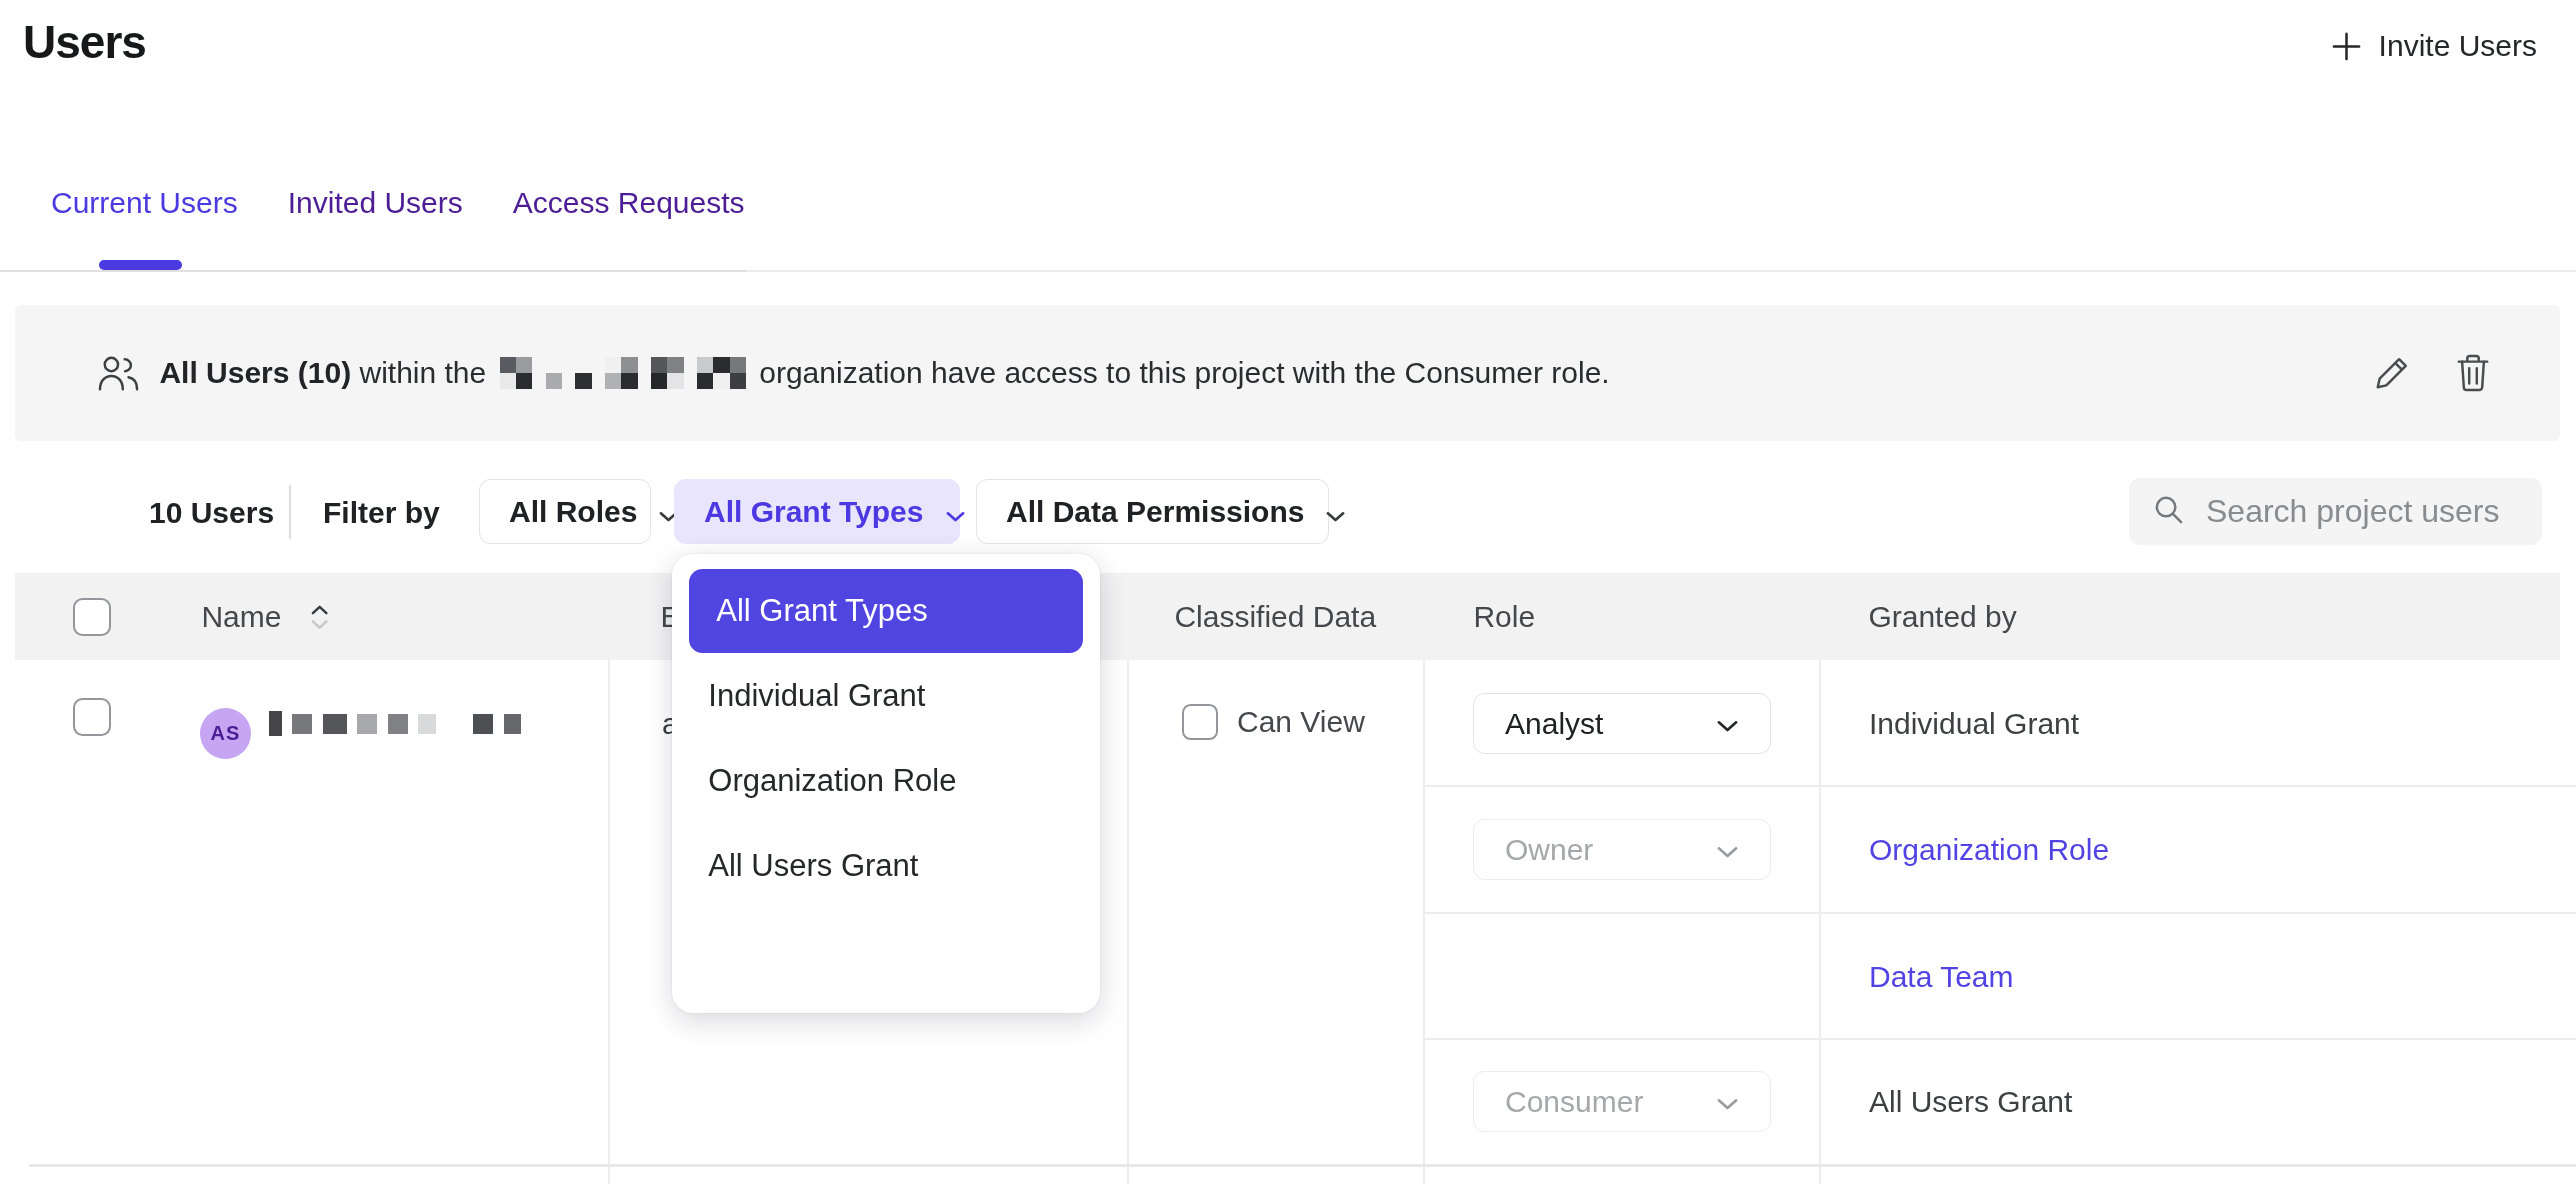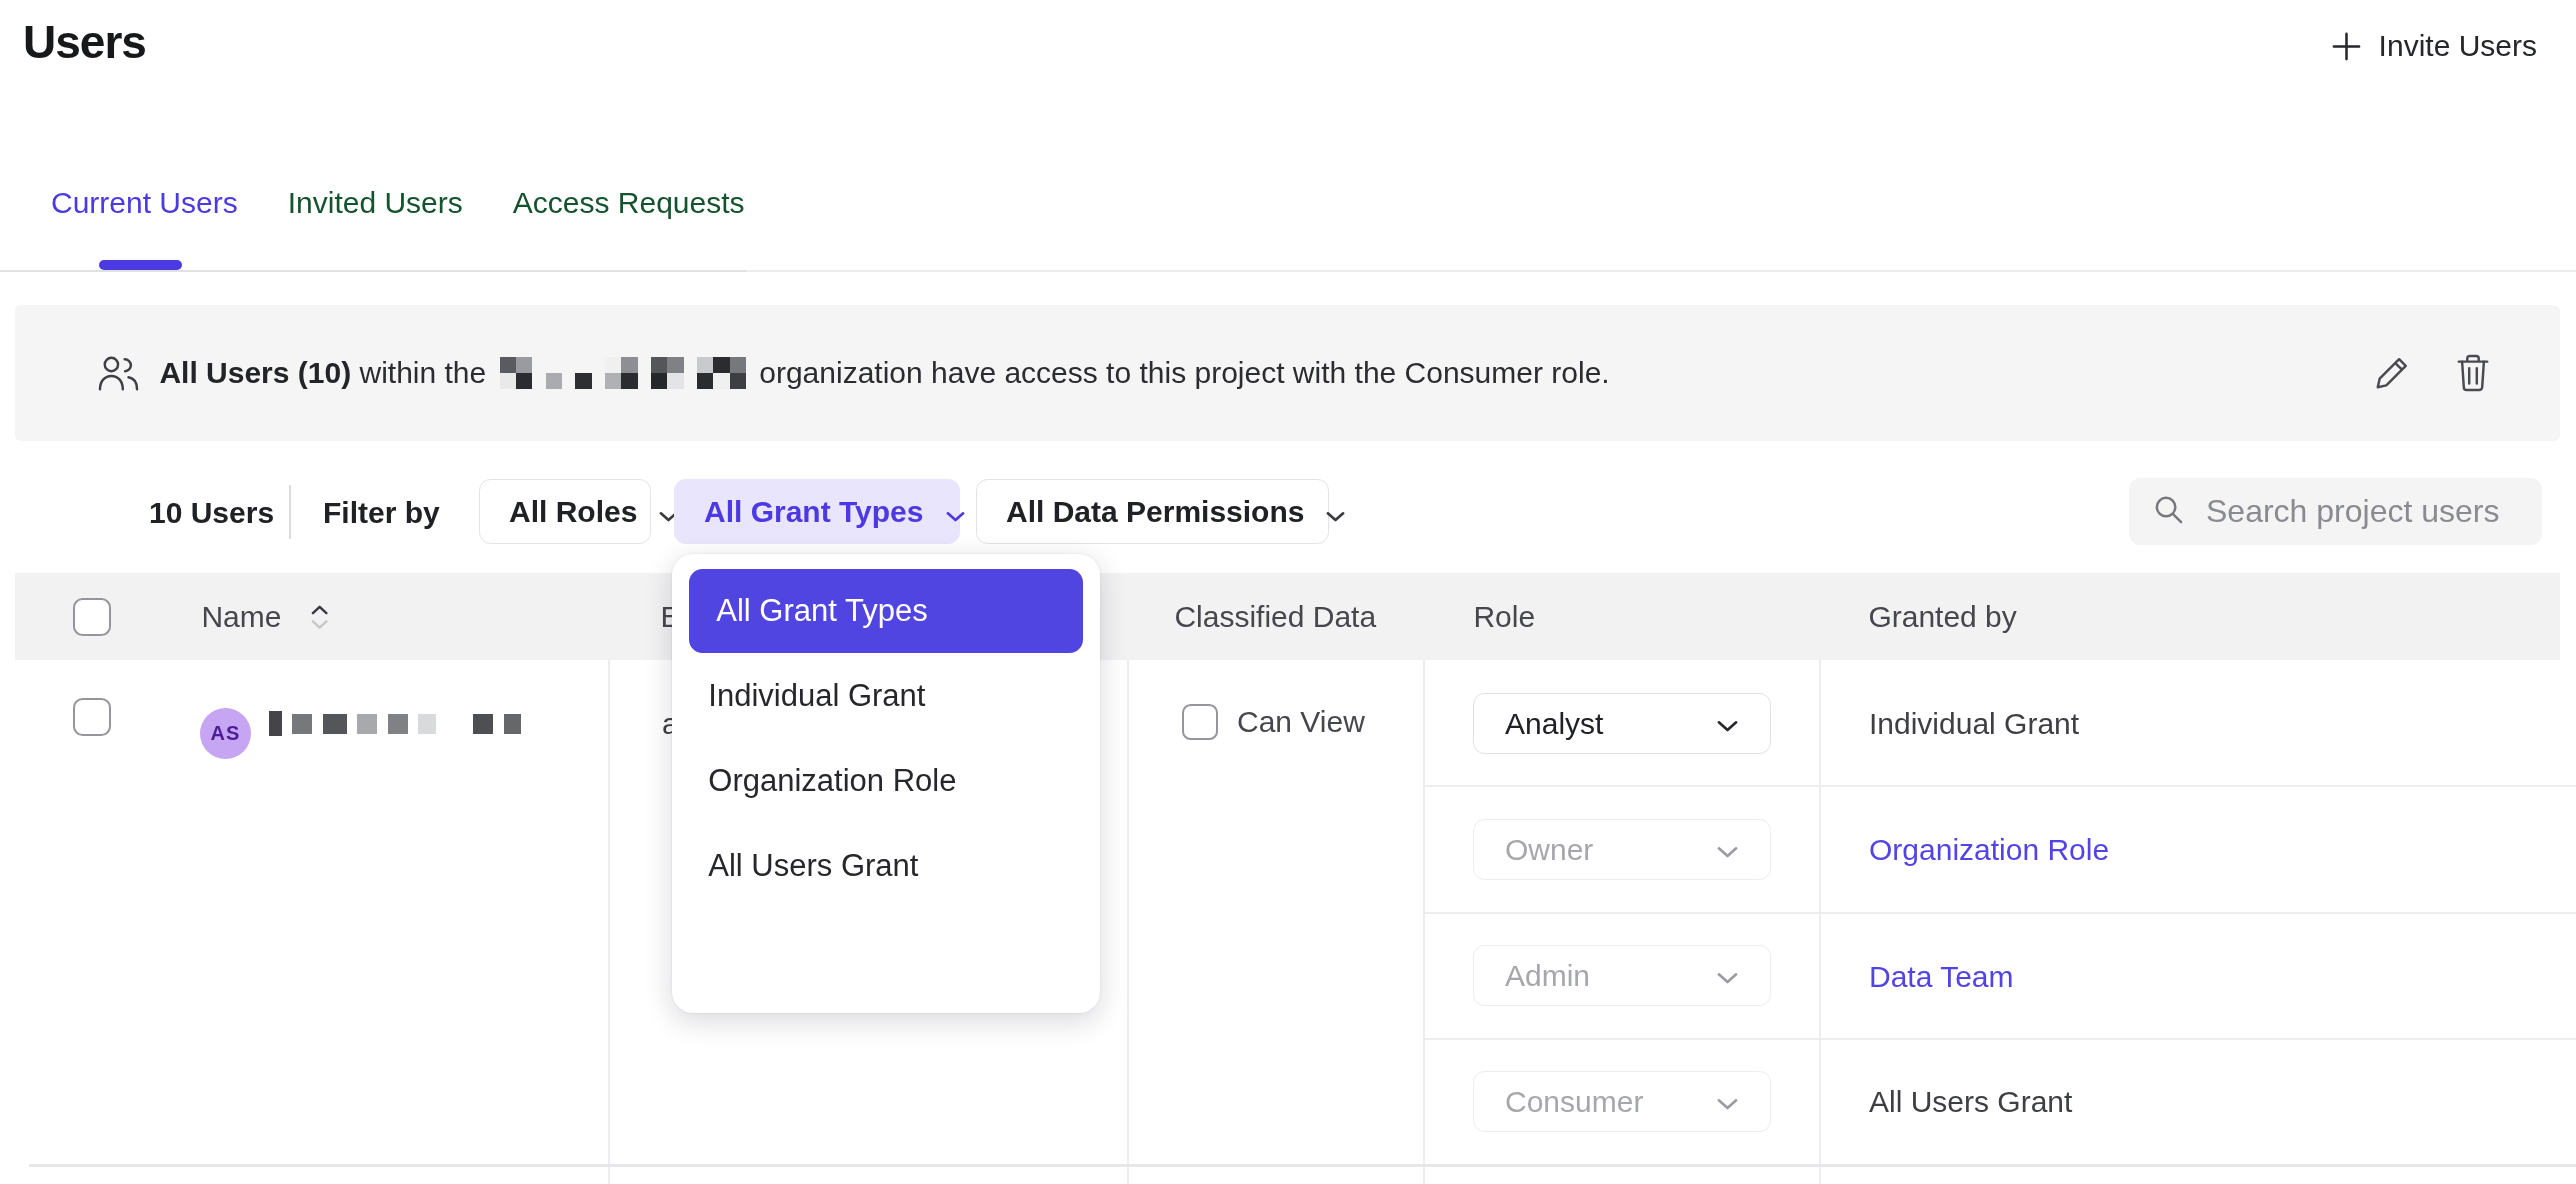--- a/index.html
+++ b/index.html
@@ -11,21 +11,21 @@
   .abs{position:absolute;}
 
   
   .page-title{left:23px;top:15.4px;font-size:46px;font-weight:800;letter-spacing:-1px;color:#17181a;}
   .invite-btn{right:39px;top:29px;display:flex;align-items:center;gap:15.4px;
     font-size:30px;font-weight:500;color:#26272a;cursor:pointer;}
   .invite-btn svg{display:block;}
 
   
   .tabs{left:51px;top:186px;display:flex;gap:50px;font-size:30px;}
-  .tab{color:#14532d;cursor:pointer;white-space:nowrap;}
+  .tab{color:#4c1d95;cursor:pointer;white-space:nowrap;}
   .tab.active{color:#4c3ae1;font-weight:500;}
   .tab-underline-track{left:0;top:270px;width:2576px;height:1.9px;background:#ececee;}
   .tab-underline-dark{left:0;top:270px;width:746px;height:1.9px;background:#e1e1e4;}
   .tab-indicator{left:99px;top:260px;width:83px;height:9.6px;border-radius:5.8px;background:#4c3ae1;}
 
   
   .banner{left:15.4px;top:305px;width:2545px;height:136px;background:#f5f5f6;border-radius:5.8px;}
   .banner-icon{position:absolute;left:83px;top:50px;}
   .banner-text{position:absolute;left:144px;top:0;height:136px;display:flex;align-items:center;
     font-size:30px;color:#2b2c30;white-space:nowrap;}
@@ -275,26 +275,20 @@
     <span><svg width="23" height="14.4" viewBox="0 0 24 15" fill="none">
           <path d="M3 3.5l9 8 9-8" stroke="#9b9ca1" stroke-width="2.8" stroke-linecap="round" stroke-linejoin="round"></path>
         </svg></span>
   </div>
   <div class="role-select" style="top:693px;">
     <span>Analyst</span>
     <span><svg width="23" height="14.4" viewBox="0 0 24 15" fill="none">
           <path d="M3 3.5l9 8 9-8" stroke="#27282b" stroke-width="2.8" stroke-linecap="round" stroke-linejoin="round"></path>
         </svg></span>
   </div>
-  <div class="role-select disabled" style="top:945px;">
-    <span>Admin</span>
-    <span><svg width="23" height="14.4" viewBox="0 0 24 15" fill="none">
-          <path d="M3 3.5l9 8 9-8" stroke="#9b9ca1" stroke-width="2.8" stroke-linecap="round" stroke-linejoin="round"></path>
-        </svg></span>
-  </div>
   <div class="role-select disabled" style="top:1071px;">
     <span>Consumer</span>
     <span><svg width="23" height="14.4" viewBox="0 0 24 15" fill="none">
           <path d="M3 3.5l9 8 9-8" stroke="#9b9ca1" stroke-width="2.8" stroke-linecap="round" stroke-linejoin="round"></path>
         </svg></span>
   </div>
 
   <div class="granted" style="top:707px;">Individual Grant</div>
   <div class="granted link" style="top:833px;">Organization Role</div>
   <div class="granted link" style="top:960px;">Data Team</div>

